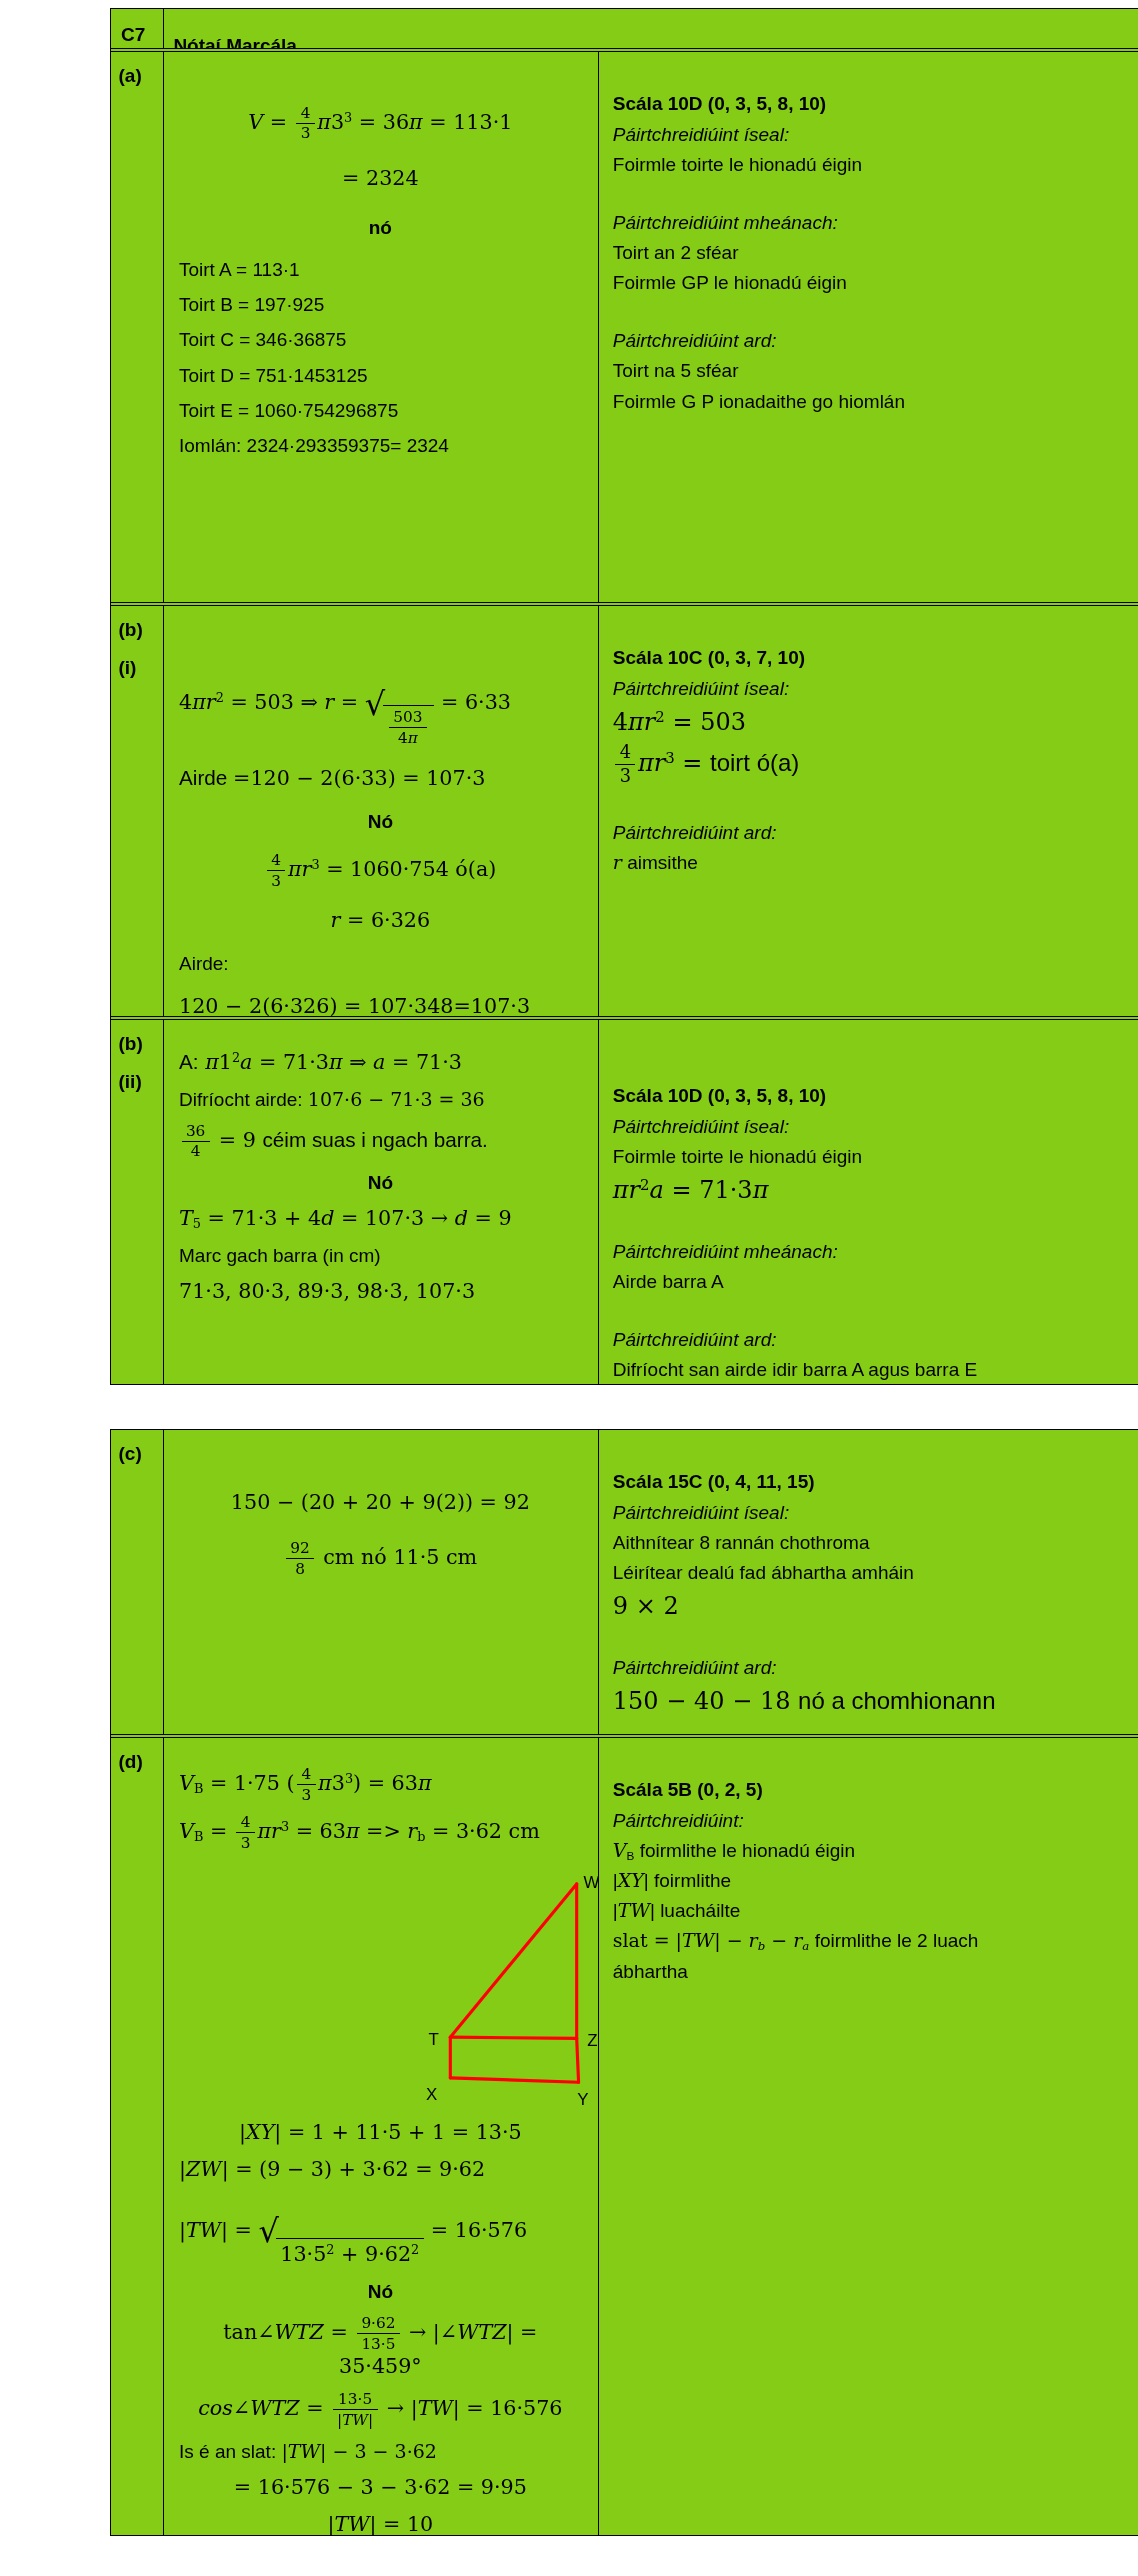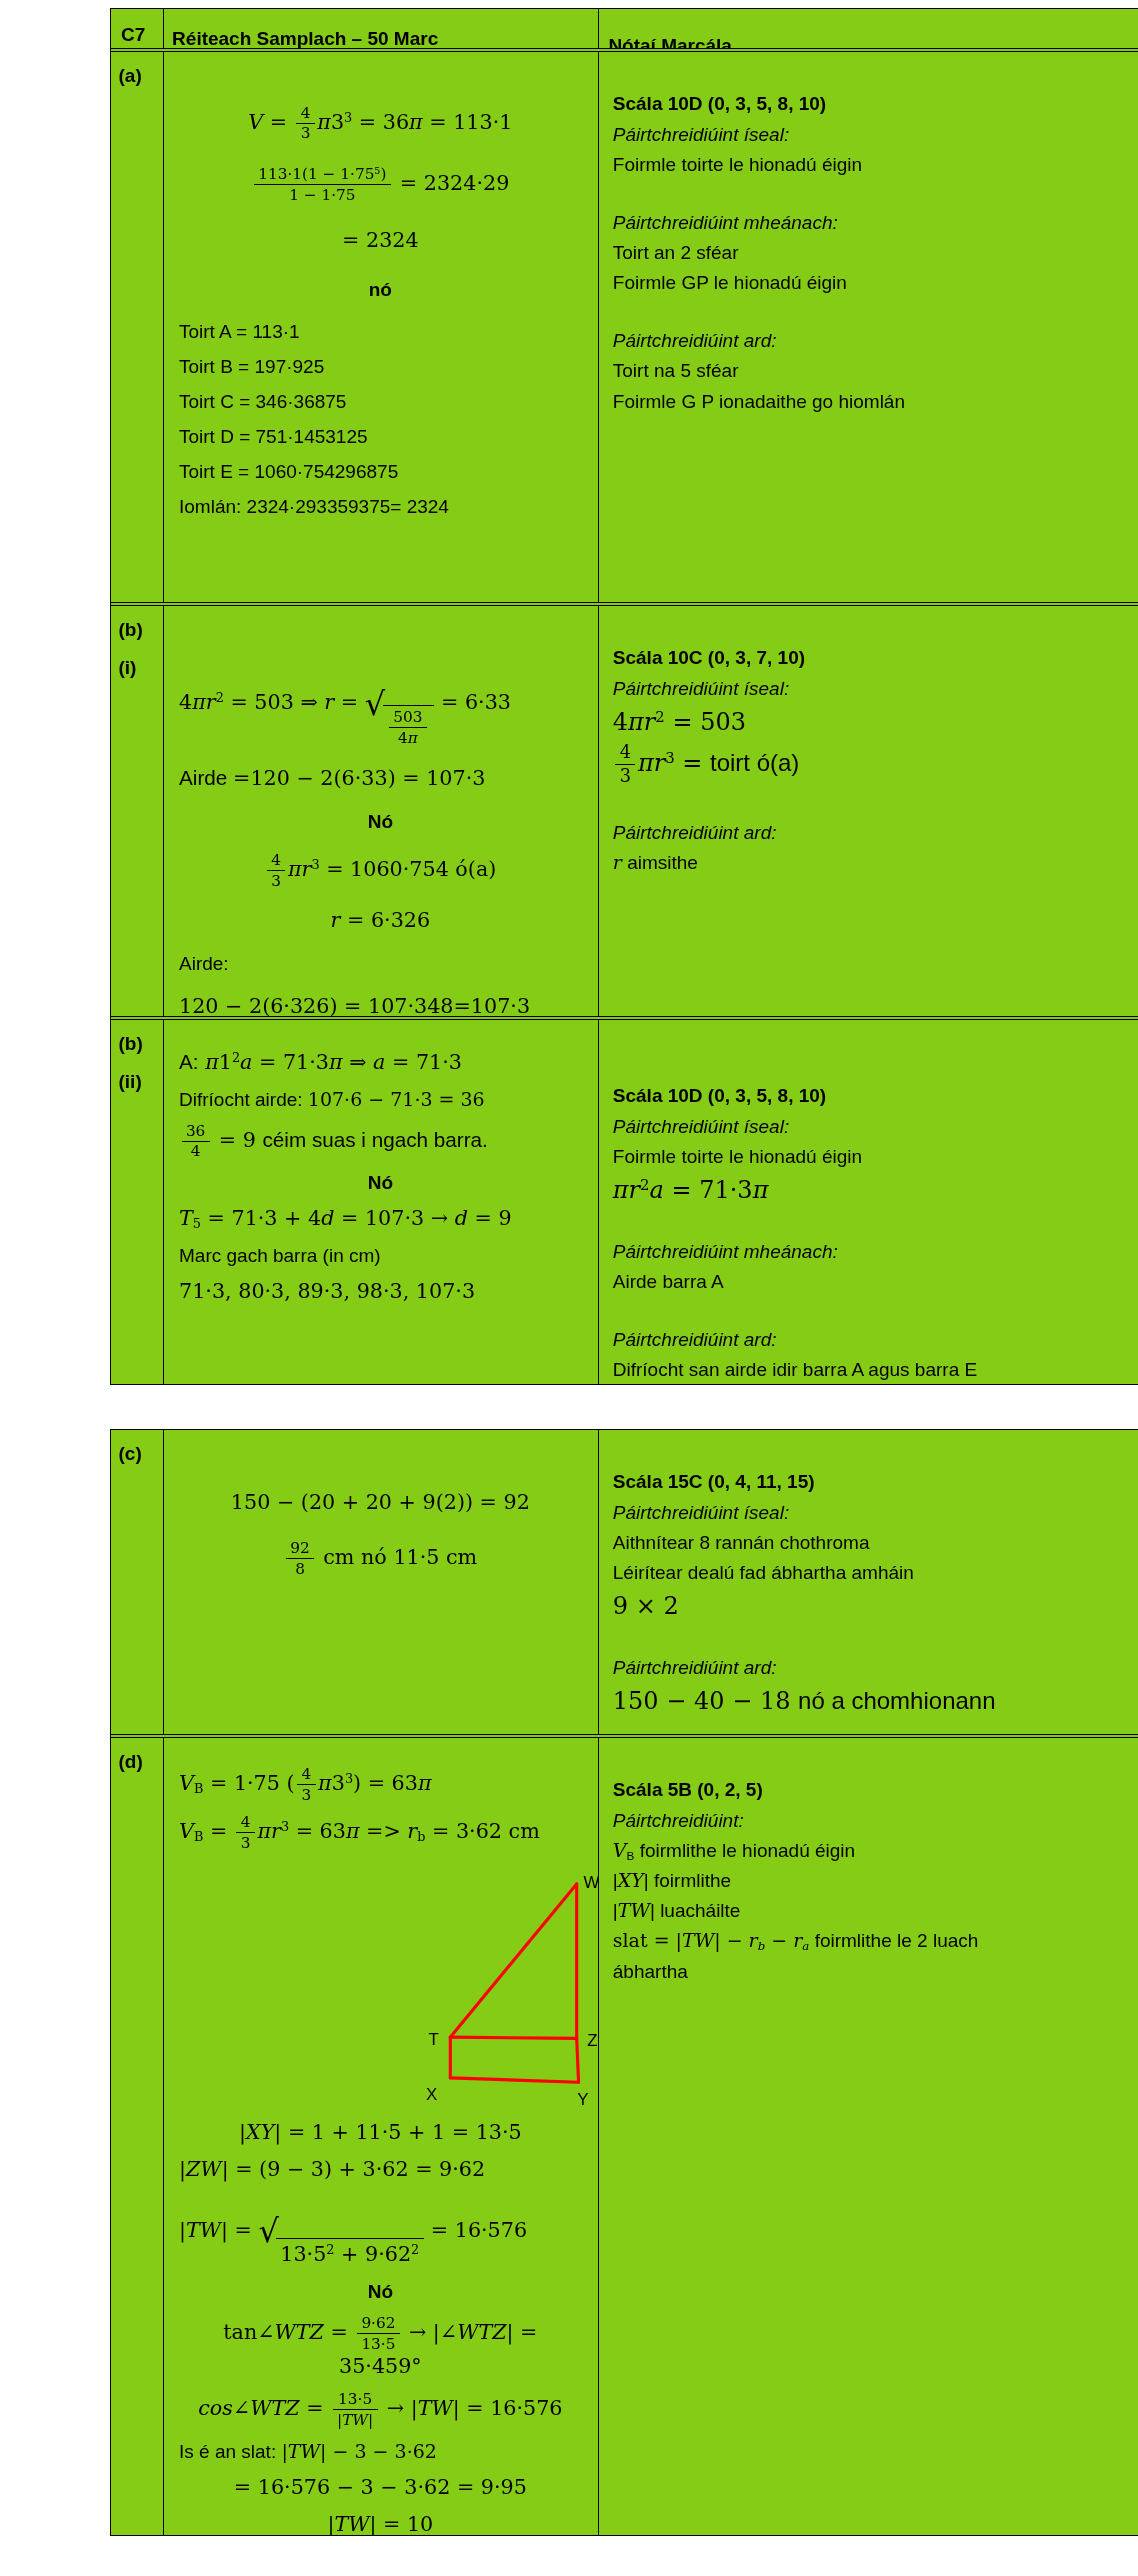--- a/index.html
+++ b/index.html
@@ -63,37 +63,32 @@
   .sqrt .radi{border-top:1.9px solid #000;padding:1.9px 5px 0.6px 3.8px;margin-top:45px;}
   .line.diag{margin:5px 0 0 238px;}
 </style>
 </head>
 <body>
 
 <div class="doc">
   <div class="grid-table t1">
     <div class="grid-row header-row">
       <div class="cell cell-label hcell" data-bind="header.col1">C7</div>
-      <div class="cell cell-left hcell" data-bind="header.col2">Réiteach Samplach – 50 Marc</div>
       <div class="cell cell-right hcell" data-bind="header.col3">Nótaí Marcála</div>
     </div>
     <div data-bind-rows="tables.t1.rows">
         <div class="grid-row row-a">
           <div class="cell cell-label">
             <div class="lab-line">(a)</div>
           </div>
           <div class="cell cell-left">
             <div class="line m c"><span class="vi">V</span>  = <span class="frac">
                 <span class="num">4</span>
                 <span class="den">3</span>
               </span><span class="vi">π</span>3<span class="sup">3</span> = 36<span class="vi">π</span> = 113·1</div>
-            <div class="line m c"><span class="frac">
-                <span class="num">113·1(1 − 1·75<span class="sup">5</span>)</span>
-                <span class="den">1 − 1·75</span>
-              </span> = 2324·29</div>
             <div class="line m c">= 2324</div>
             <div class="line t c bold">nó</div>
             <div class="line t">Toirt A =  113·1</div>
             <div class="line t">Toirt B =  197·925</div>
             <div class="line t">Toirt C =  346·36875</div>
             <div class="line t">Toirt D =  751·1453125</div>
             <div class="line t">Toirt E =  1060·754296875</div>
             <div class="line t">Iomlán: 2324·293359375= 2324</div>
           </div>
           <div class="cell cell-right">

